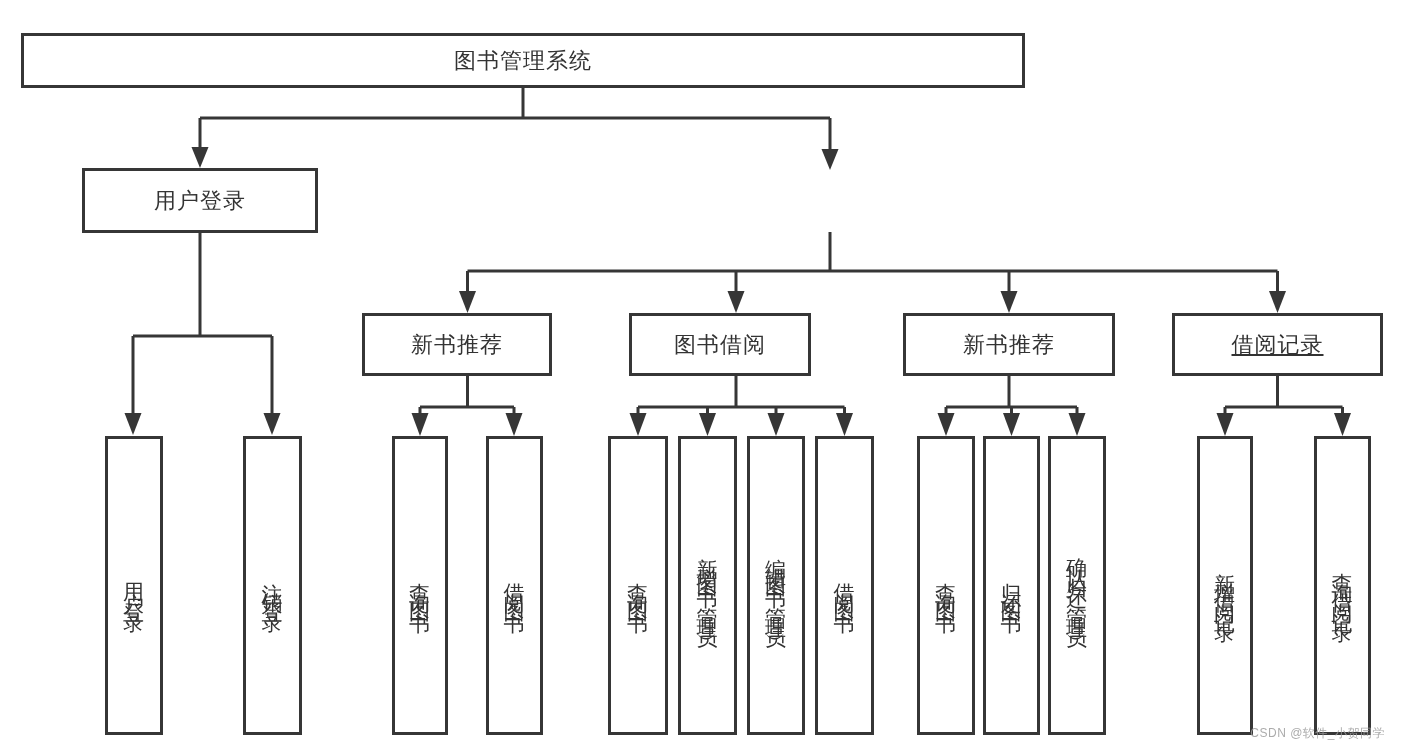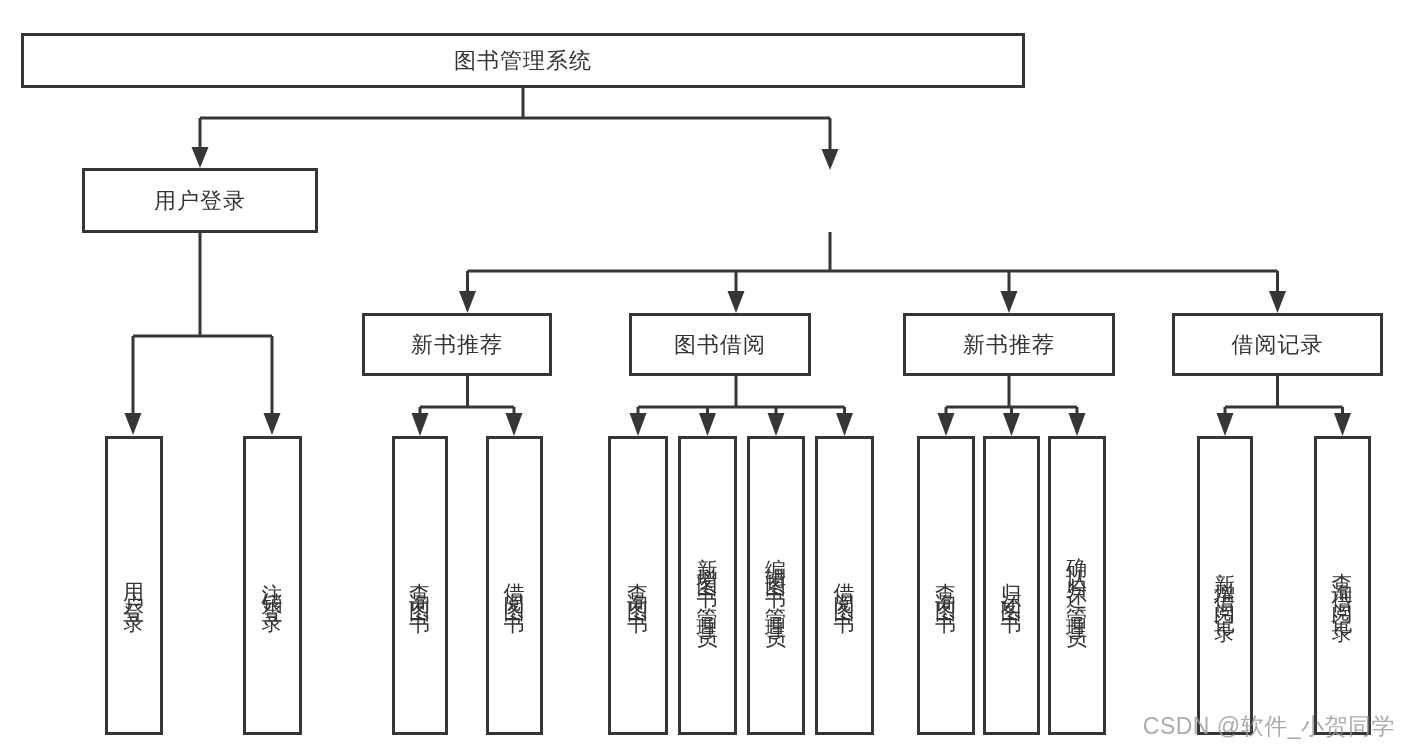--- a/index.html
+++ b/index.html
@@ -43,24 +43,24 @@
   .leaf {
     writing-mode: vertical-rl;
     text-orientation: mixed;
     font-size: 21px;
     letter-spacing: 10px;
     line-height: 1;
     white-space: normal;
   }
   .watermark {
     position: absolute;
-    right: 10px;
+    right: 20px;
     bottom: 5px;
     z-index: 3;
-    font-size: 23px;
+    font-size: 12px;
     color: #9d9d9d;
     opacity: 0.85;
     letter-spacing: 0.5px;
   }
 </style>
 </head>
 <body>
 
 <div class="stage">
 
@@ -100,21 +100,21 @@
     <polygon points="1334,413 1351,413 1342.5,436"></polygon>
   </svg>
 
   <div class="node" style="left:21px; top:13px; width:1004px; height:55px;margin-top:20px;">图书管理系统</div>
 
   <div class="node" style="left:82px; top:168px; width:236px; height:65px;">用户登录</div>
 
   <div class="node" style="left:362px; top:313px; width:190px; height:63px;">新书推荐</div>
   <div class="node" style="left:629px; top:313px; width:182px; height:63px;">图书借阅</div>
   <div class="node" style="left:903px; top:313px; width:212px; height:63px;">新书推荐</div>
-  <div class="node" style="left:1172px; top:313px; width:211px; height:63px;">借阅记录</div>
+  <div class="node" style="left:1172px; top:313px; width:211px; height:63px;text-decoration:underline;">借阅记录</div>
 
   <div class="node leaf" style="left:105px; top:436px; width:58px; height:299px;">用户登录</div>
   <div class="node leaf" style="left:243px; top:436px; width:59px; height:299px;">注销登录</div>
 
   <div class="node leaf" style="left:392px; top:436px; width:56px; height:299px;">查询图书</div>
   <div class="node leaf" style="left:486px; top:436px; width:57px; height:299px;">借阅图书</div>
 
   <div class="node leaf" style="left:608px; top:436px; width:60px; height:299px;">查询图书</div>
   <div class="node leaf" style="left:678px; top:436px; width:59px; height:299px;">新增图书（管理员）</div>
   <div class="node leaf" style="left:747px; top:436px; width:58px; height:299px;">编辑图书（管理员）</div>

